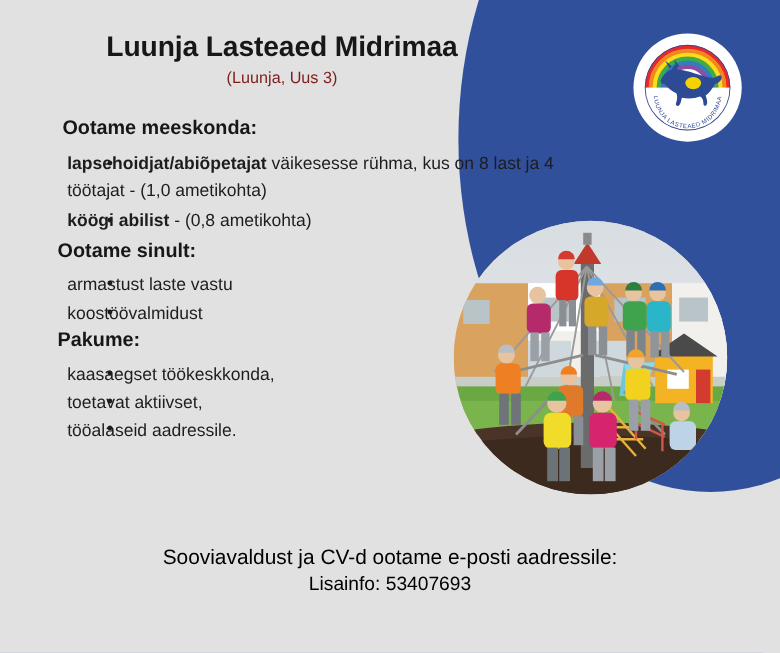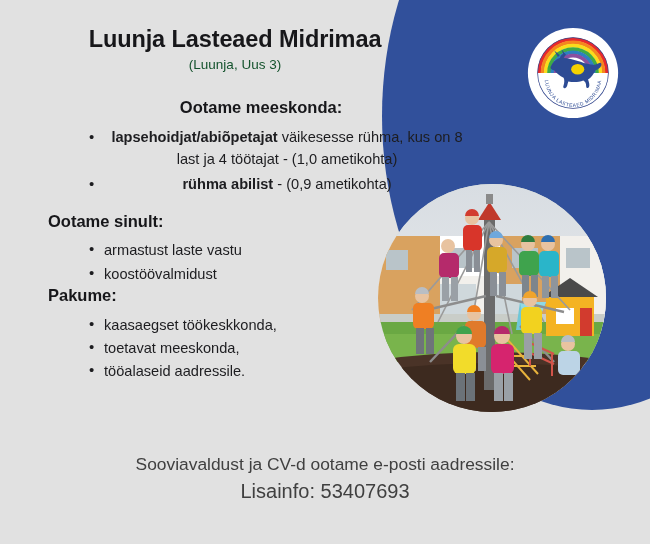--- a/index.html
+++ b/index.html
@@ -69,21 +69,21 @@
   }
   .title {
     font-size: 23.5px;
     font-weight: bold;
     color: #17171a;
     letter-spacing: -0.1px;
     line-height: 1.15;
   }
   .subtitle {
     font-size: 13.5px;
-    color: #14532d;
+    color: #7f1d1d;
     margin-top: 4px;
     line-height: 1.2;
   }
 
   
   .content {
     position: absolute;
     left: 0;
     top: 98px;
     width: 470px;
@@ -104,54 +104,54 @@
   ul.bullets {
     margin: 0 0 0 0;
     padding: 0;
     list-style: none;
   }
   ul.bullets li {
     position: relative;
     font-size: 14.6px;
     color: #1d1d20;
     line-height: 1.52;
-    padding-left: 104px;
+    padding-left: 56px;
     margin-bottom: 2px;
   }
   ul.bullets li::before {
     content: "\2022";
     position: absolute;
     left: 89px;
     top: -1px;
     font-size: 15px;
     color: #1d1d20;
   }
   ul.bullets li b { font-weight: bold; }
 
-  .sec-1 { margin-bottom: 16px; text-align: center; }
+  .sec-1 { margin-bottom: 4px; }
   .sec-2 { margin-bottom: 1px; }
   .sec-3 { margin-bottom: 12px; }
   .sec-1 ul.bullets li { line-height: 1.55; }
   .sec-2 ul.bullets li, .sec-3 ul.bullets li { margin-bottom: 1px; }
 
   
   .footer {
     position: absolute;
     left: 0;
     top: 452px;
     width: 650px;
     text-align: center;
     z-index: 6;
   }
   .footer-line {
     font-size: 17.4px;
-    color: #404040;
+    color: #000000;
     line-height: 1.42;
   }
-  .footer-line.small { font-size: 20px; }
+  .footer-line.small { font-size: 16px; }
 </style>
 </head>
 <body>
 
 <div id="poster">
 
   <div class="blue-blob"></div>
 
   <div class="logo">
     <svg viewBox="0 0 100 100" xmlns="http://www.w3.org/2000/svg">
@@ -356,37 +356,37 @@
     <div class="title">Luunja Lasteaed Midrimaa</div>
     <div class="subtitle">(Luunja, Uus 3)</div>
   </div>
 
   <div class="content">
 
     <div class="section sec-1">
       <div class="section-heading">Ootame meeskonda:</div>
       <ul class="bullets">
         <li><b>lapsehoidjat/abiõpetajat</b><span> väikesesse rühma, kus on 8 last ja 4 töötajat - (1,0 ametikohta)</span></li>
-        <li><b>rühma abilist</b><span> - (0,9 ametikohta)</span></li>
+        <li><b>köögi abilist</b><span> - (0,8 ametikohta)</span></li>
       </ul>
     </div>
 
     <div class="section sec-2">
       <div class="section-heading">Ootame sinult:</div>
       <ul class="bullets">
         <li><span>armastust laste vastu</span></li>
         <li><span>koostöövalmidust</span></li>
       </ul>
     </div>
 
     <div class="section sec-3">
       <div class="section-heading">Pakume:</div>
       <ul class="bullets">
         <li><span>kaasaegset töökeskkonda,</span></li>
-        <li><span>toetavat meeskonda,</span></li>
+        <li><span>toetavat aktiivset,</span></li>
         <li><span>tööalaseid aadressile.</span></li>
       </ul>
     </div>
 
   </div>
 
   <div class="footer">
     <div class="footer-line">Sooviavaldust ja CV-d ootame e-posti aadressile:</div>
     <div class="footer-line small">Lisainfo: 53407693</div>
   </div>

